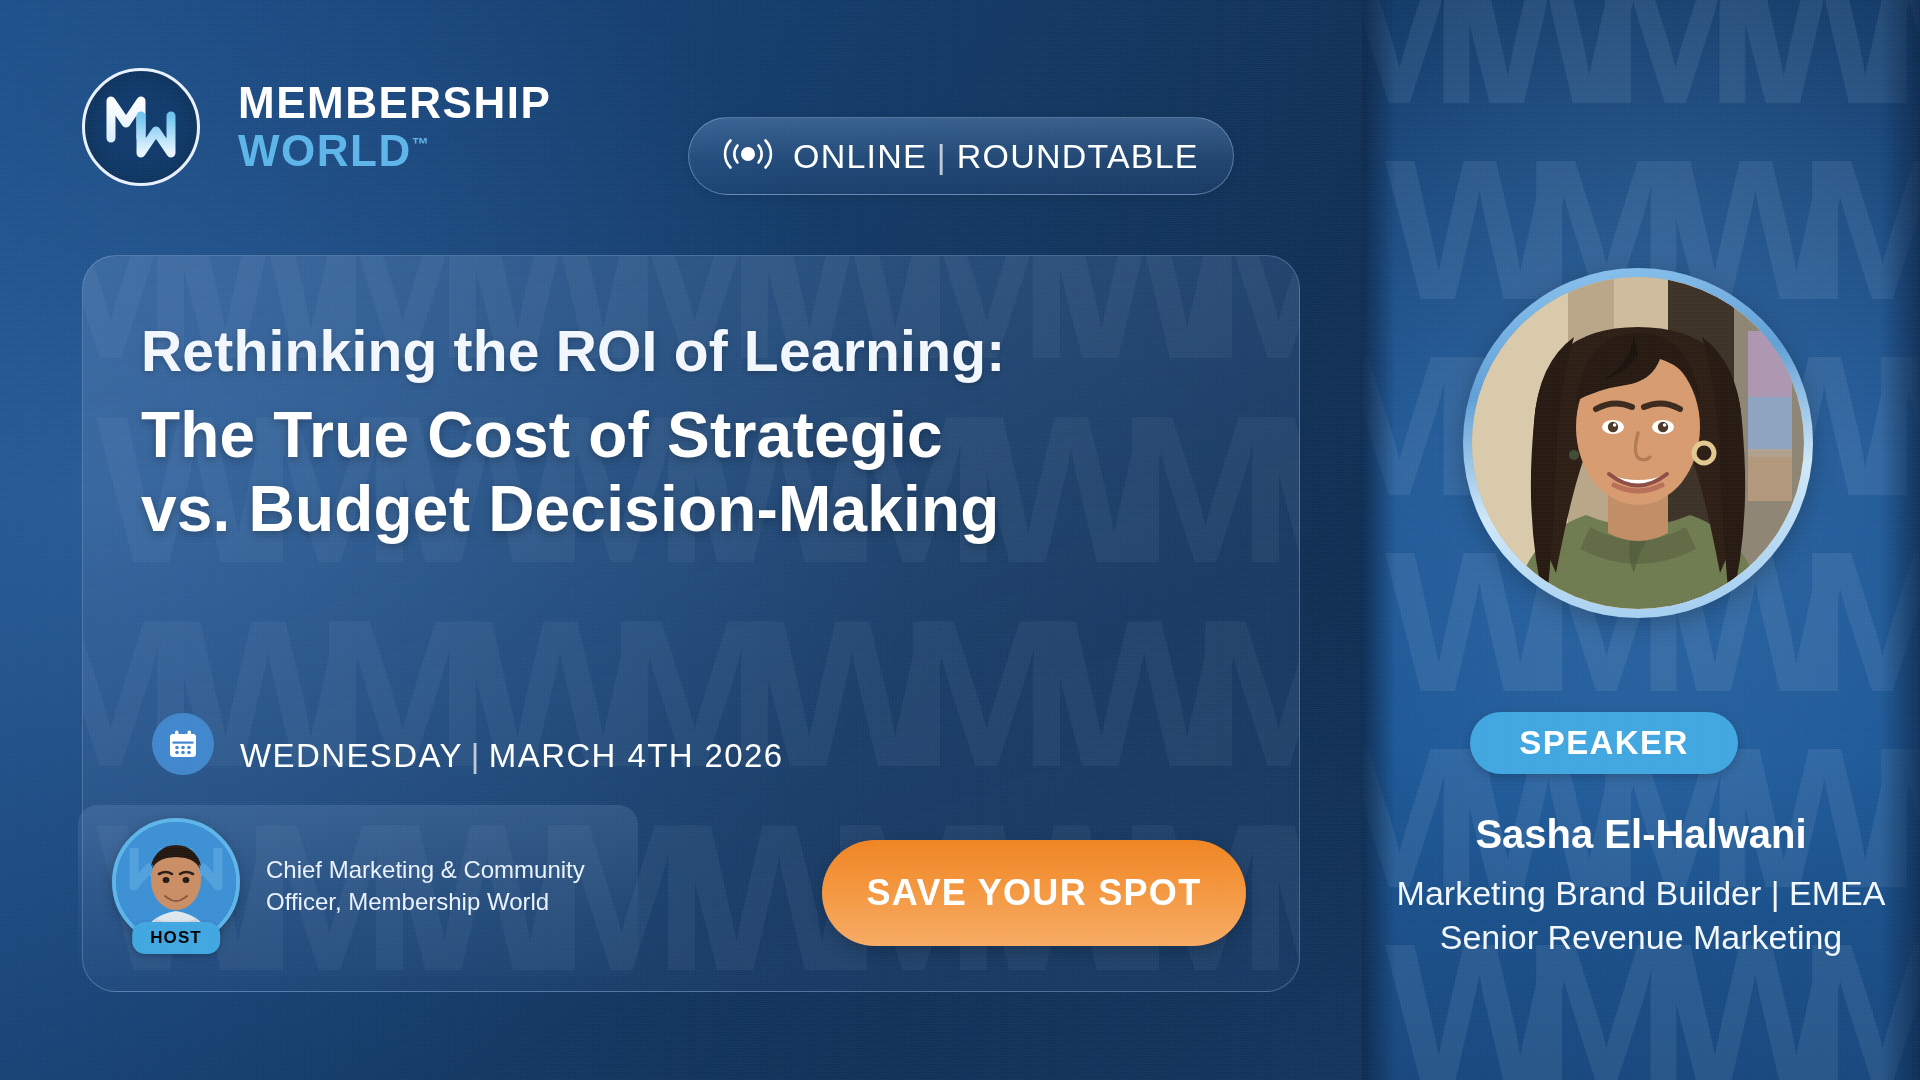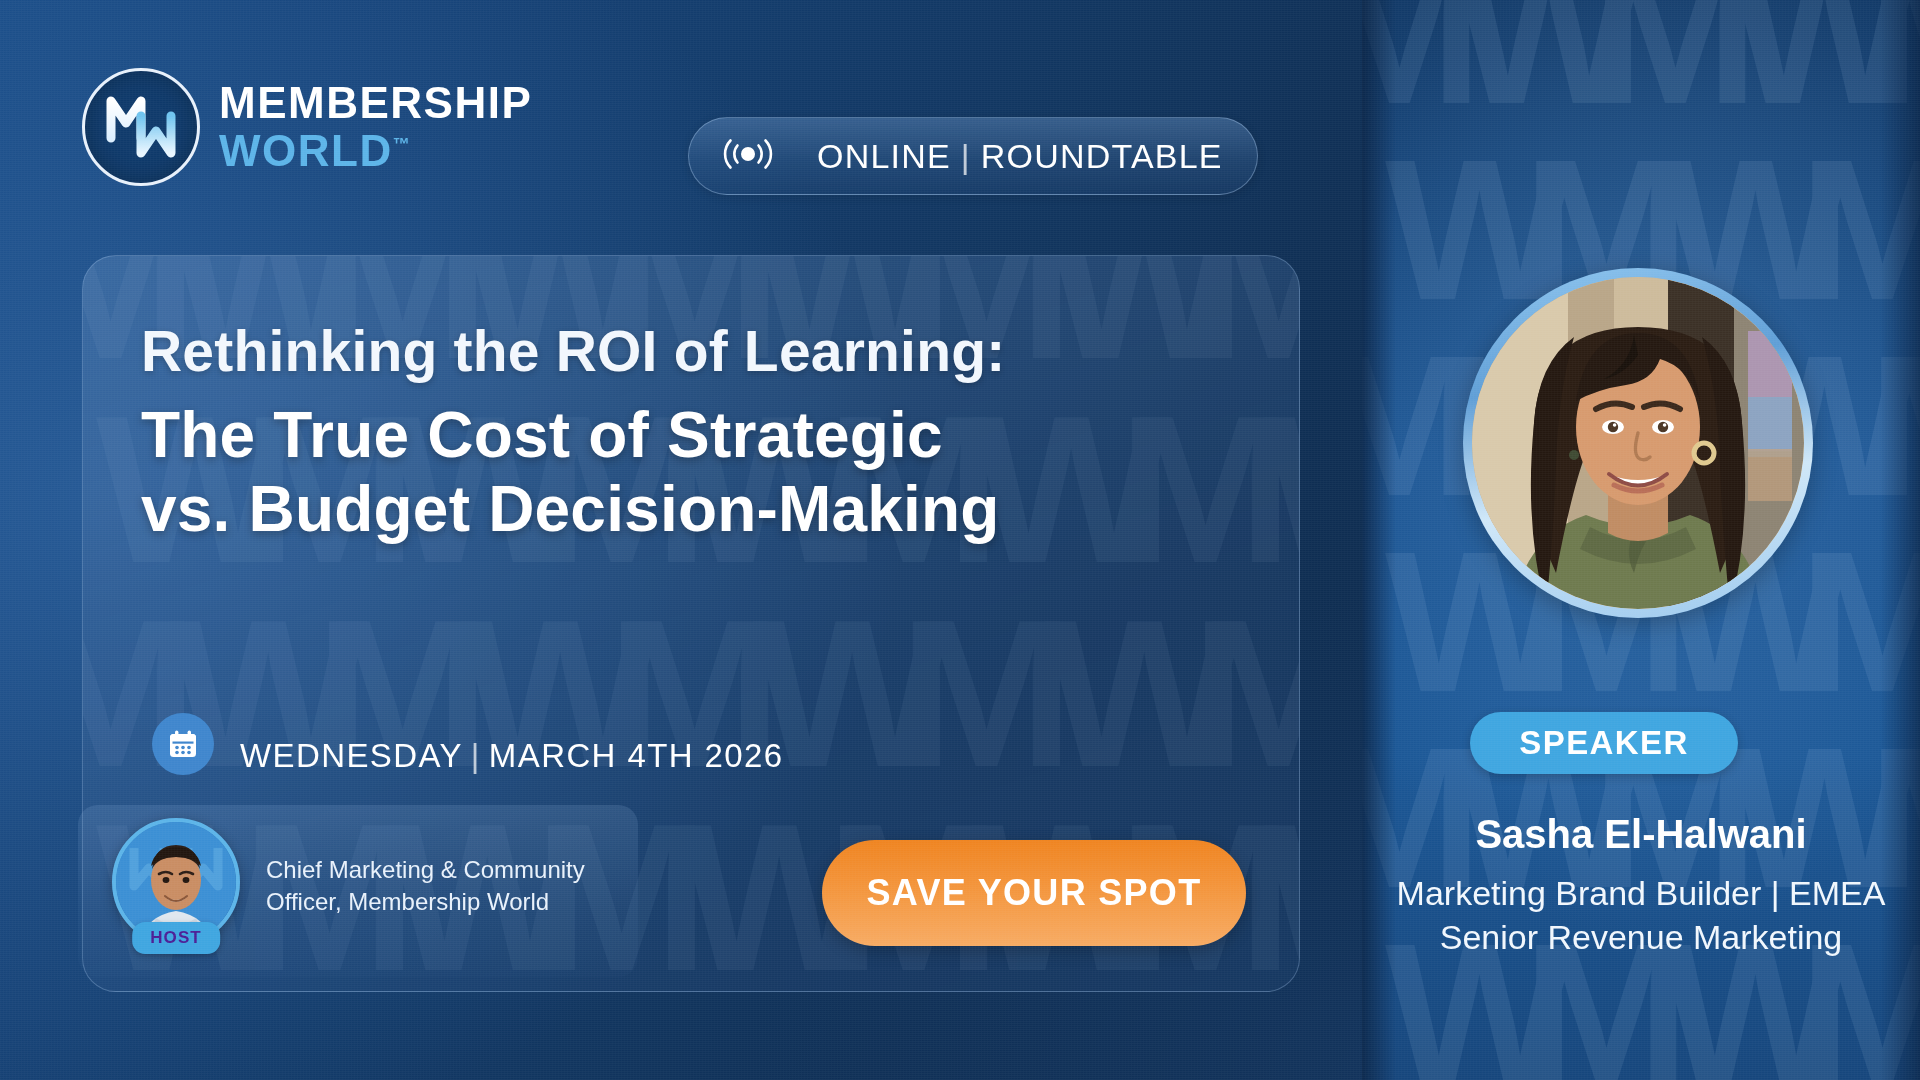--- a/index.html
+++ b/index.html
@@ -41,21 +41,21 @@
   .panel-edge-l{
     position:absolute; left:0; top:0; width:34px; height:1080px;
     background:linear-gradient(90deg, rgba(10,36,70,.85), rgba(10,36,70,0));
   }
   .panel-edge-r{
     position:absolute; right:0; top:0; width:40px; height:1080px;
     background:linear-gradient(270deg, rgba(10,36,70,.75), rgba(10,36,70,0));
   }
 
   
-  .logo-wrap{ position:absolute; left:82px; top:68px; display:flex; align-items:center; gap:19px; }
+  .logo-wrap{ position:absolute; left:82px; top:68px; display:flex; align-items:center; gap:38px; }
   .logo-mark{
     width:118px; height:118px; border-radius:50%;
     border:3px solid #e8f1fb; background:#0f3a6b;
     display:flex; align-items:center; justify-content:center; position:relative;
     box-shadow:inset 0 0 24px rgba(0,0,0,.25);
   }
   .wordmark{ line-height:1; }
   .wm-top{
     font-size:44px; font-weight:700; color:#ffffff; letter-spacing:1.5px; display:block;
   }
@@ -66,21 +66,21 @@
 
   
   .online-pill{
     position:absolute; left:688px; top:117px; height:78px; padding:0 34px;
     display:flex; align-items:center; gap:20px;
     border-radius:39px;
     background:linear-gradient(180deg, rgba(110,154,205,.40) 0%, rgba(66,108,158,.30) 55%, rgba(40,78,126,.26) 100%);
     border:1px solid rgba(174,206,240,.38);
     box-shadow:0 2px 10px rgba(0,0,0,.12);
   }
-  .online-text{ font-size:34px; font-weight:400; color:#fff; letter-spacing:1.2px; white-space:nowrap;margin-left:24px; }
+  .online-text{ font-size:34px; font-weight:400; color:#fff; letter-spacing:1.2px; white-space:nowrap; }
   .online-sep{ color:rgba(255,255,255,.72); margin:0 10px; font-weight:300; }
 
   
   .card{
     position:absolute; left:82px; top:255px; width:1218px; height:737px;
     border-radius:34px;
     background:linear-gradient(160deg, rgba(104,146,196,.34) 0%, rgba(78,118,168,.30) 30%, rgba(52,90,140,.26) 62%, rgba(40,76,124,.24) 100%);
     border:1px solid rgba(168,202,238,.30);
     overflow:hidden;
   }
@@ -116,21 +116,21 @@
   .host-row{ position:absolute; left:112px; top:818px; display:flex; align-items:center; gap:26px; }
   .host-av-wrap{ position:relative; width:128px; height:128px; flex:0 0 auto; }
   .host-av{
     width:128px; height:128px; border-radius:50%;
     border:4px solid #5cb4e8; overflow:hidden; position:relative;
     background:linear-gradient(150deg,#3f92d6 0%,#2f7ec4 55%,#2a6fb4 100%);
     box-shadow:0 3px 12px rgba(0,0,0,.28);
   }
   .host-badge{
     position:absolute; left:50%; transform:translateX(-50%); bottom:-8px;
-    background:#3fa6e0; color:#4c1d95; font-size:17px; font-weight:700;
+    background:#3fa6e0; color:#000000; font-size:17px; font-weight:700;
     letter-spacing:1.1px; padding:6px 18px; border-radius:13px; white-space:nowrap;
     box-shadow:0 2px 6px rgba(0,0,0,.22);
   }
   .host-name{ font-size:35px; font-weight:700; color:#fff; line-height:1.1; }
   .host-title{ font-size:24px; font-weight:400; color:#e8f1fb; line-height:1.32; margin-top:7px; }
 
   
   .cta{
     position:absolute; left:822px; top:840px; width:424px; height:106px;
     border-radius:53px; border:none; cursor:pointer;

